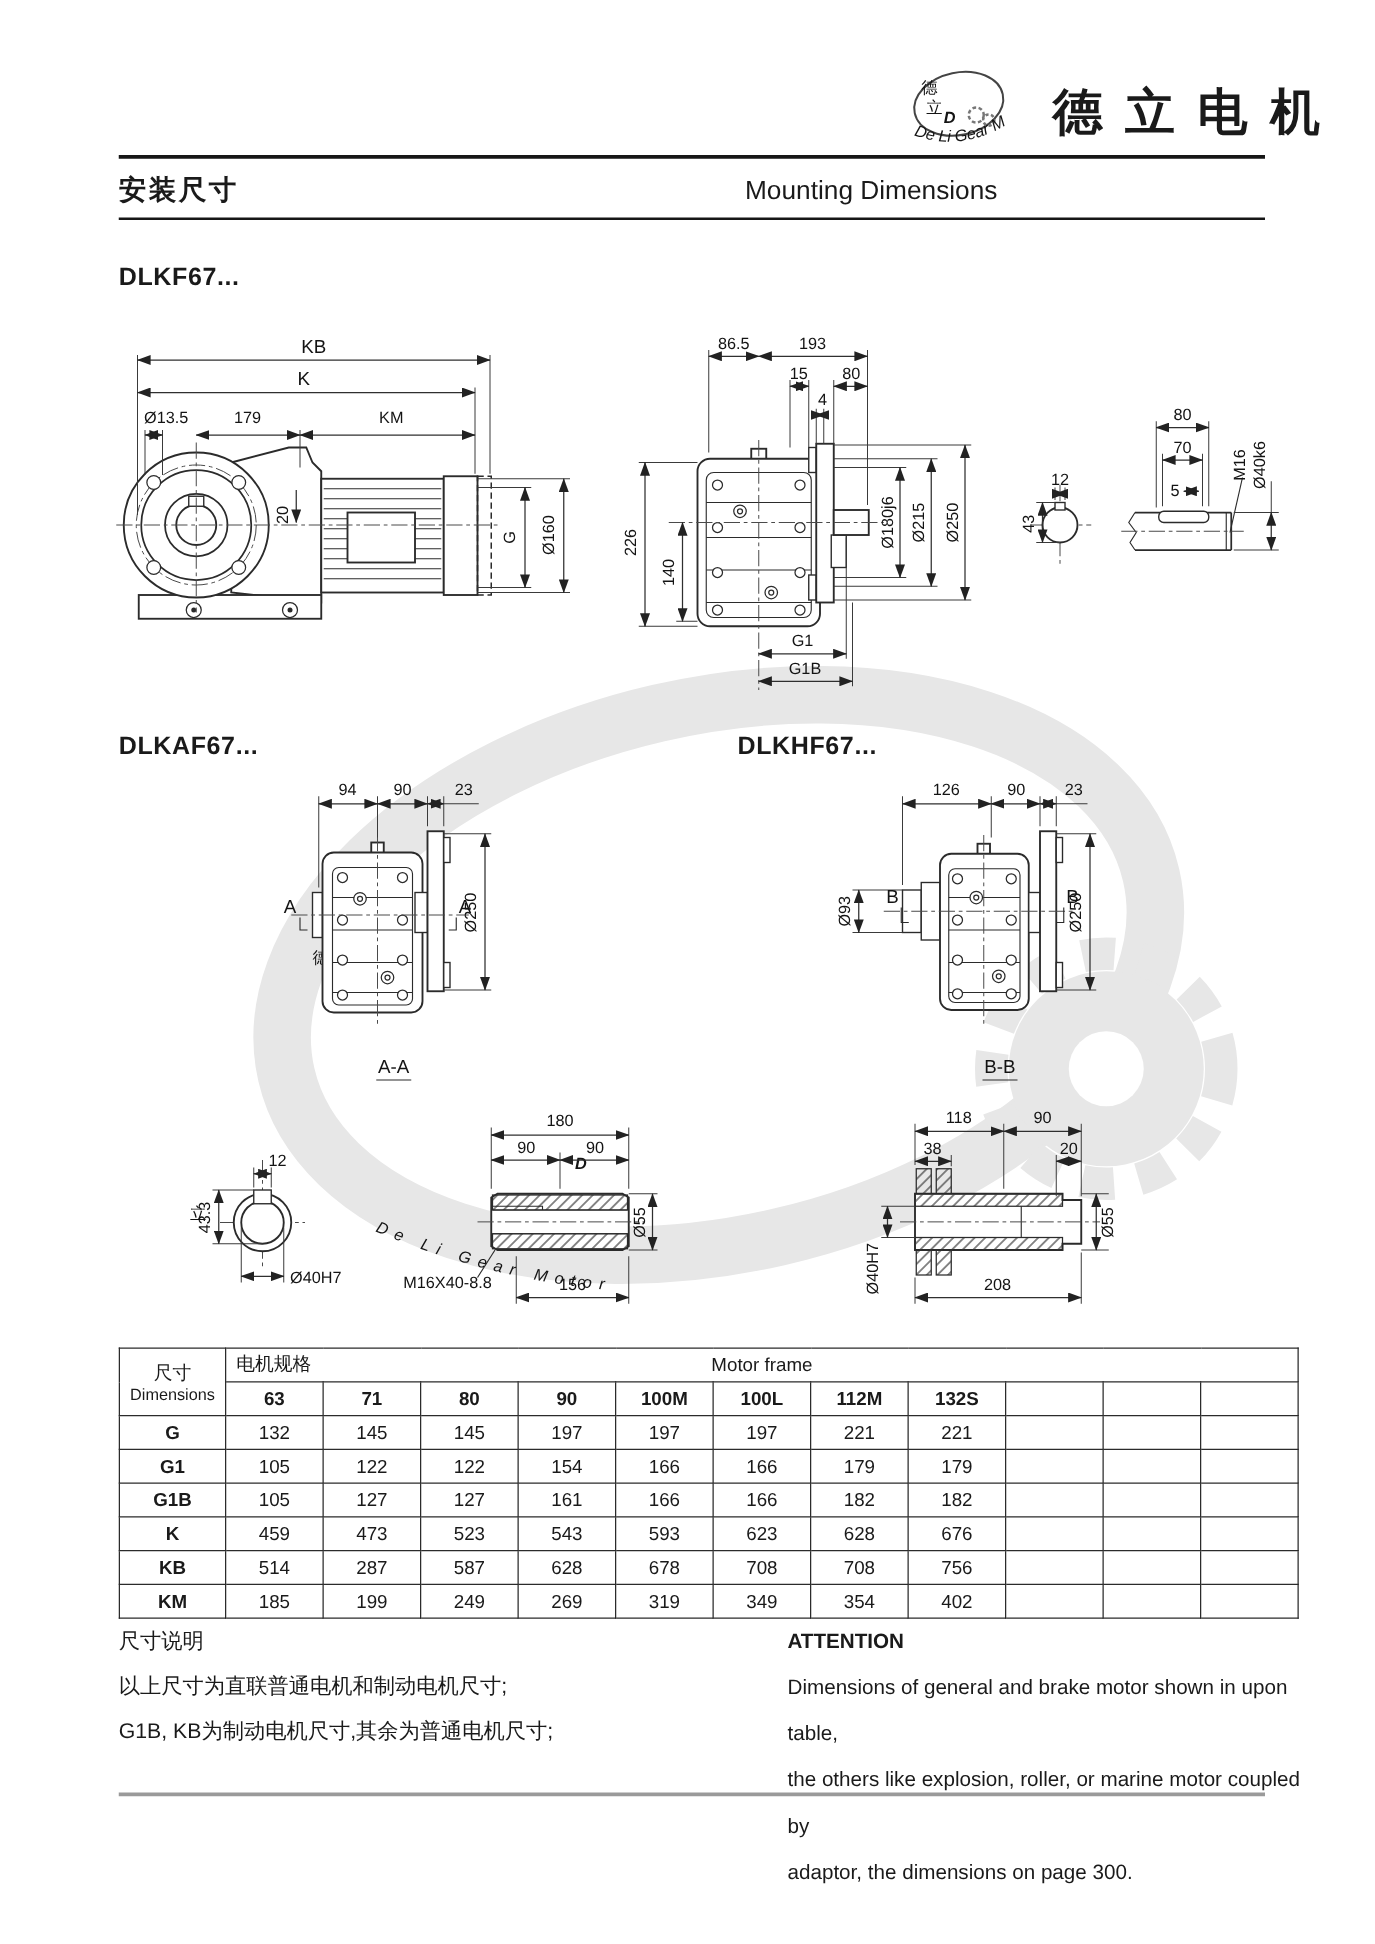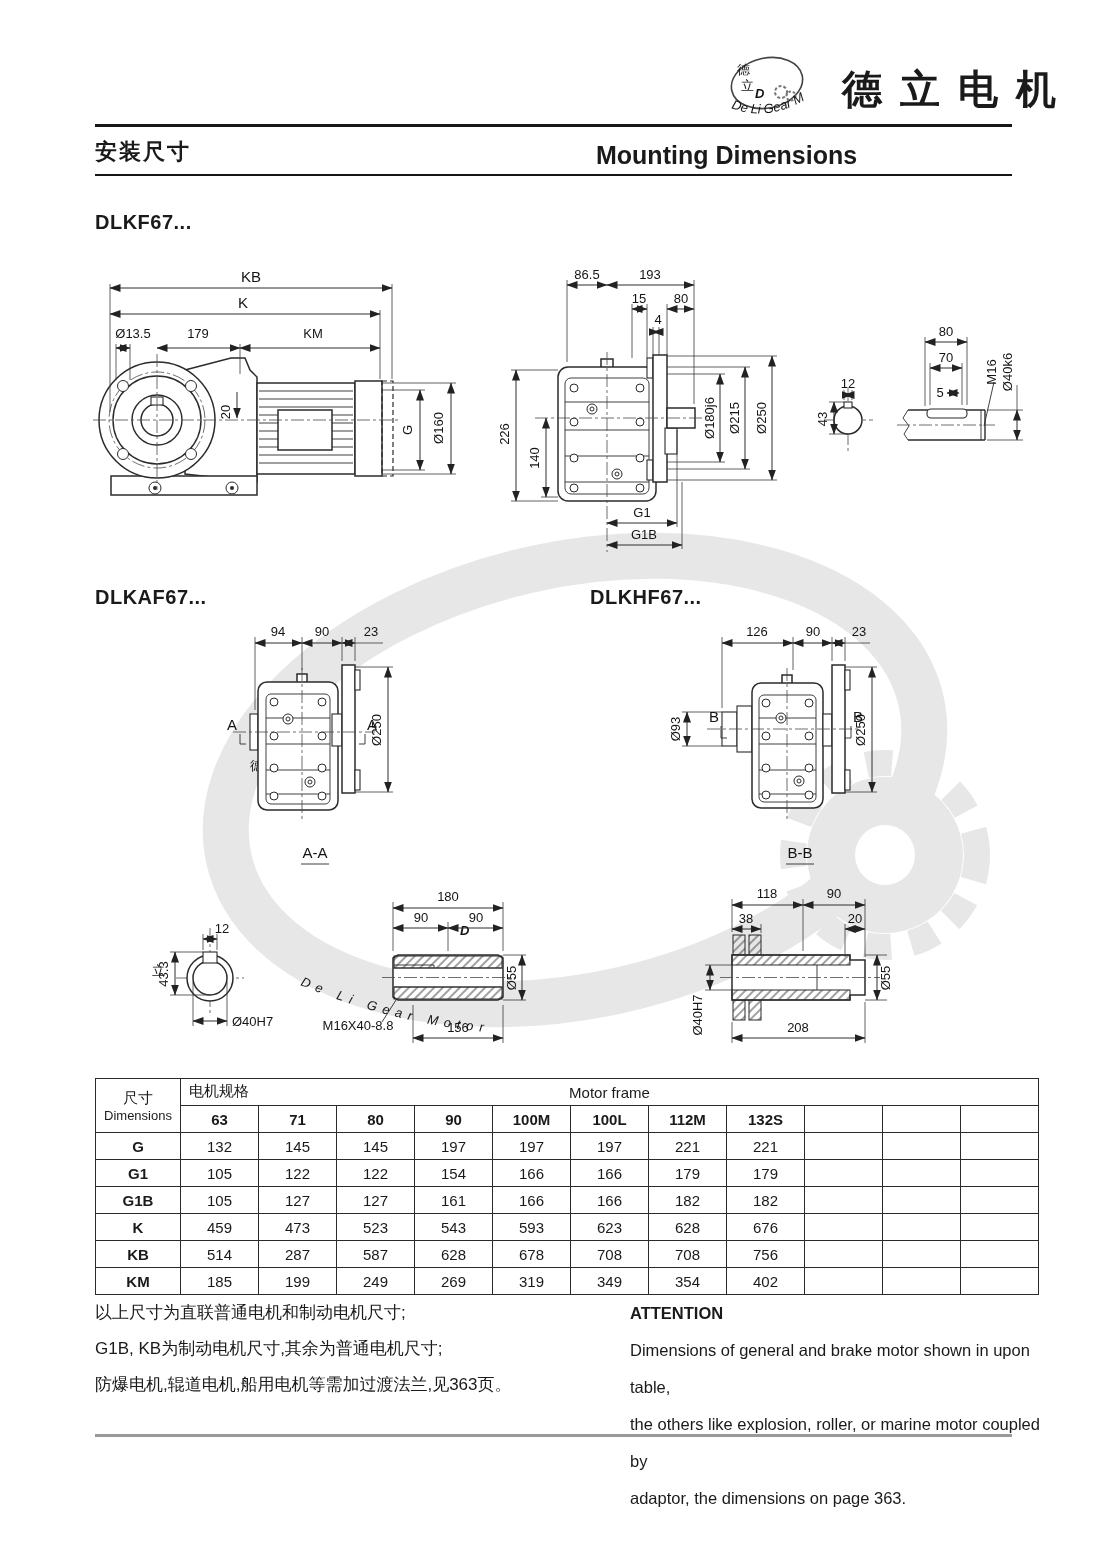--- a/index.html
+++ b/index.html
@@ -1,21 +1,21 @@
 <!DOCTYPE html>
 <html><head>
 <meta charset="utf-8">
 <style>
   html,body{margin:0;padding:0;background:#fff;}
   .page{position:relative;width:1100px;height:1555px;background:#fff;overflow:hidden;
         font-family:"Liberation Sans",sans-serif;color:#1a1a1a;}
   .abs{position:absolute;}
   .rule{background:#161616;}
   .title-cn{font-size:22px;font-weight:600;letter-spacing:2px;}
-  .title-en{font-size:25px;font-weight:bold;}
+  .title-en{font-size:21px;font-weight:normal;}
   .sec-h{font-size:20px;font-weight:bold;letter-spacing:0.5px;}
   .brand{font-size:40px;font-weight:bold;letter-spacing:18px;font-family:"DejaVu Serif",serif;}
   svg{overflow:visible;}
   svg text{font-family:"Liberation Sans",sans-serif;font-size:13px;fill:#141414;}
   text.cap{font-size:15px;}
   .ol{fill:none;stroke:#2b2b2b;stroke-width:1.4;}
   .wsh{fill:#fff;stroke:#2b2b2b;stroke-width:1.5;}
   .wsh2{fill:#fff;stroke:#2b2b2b;stroke-width:1.1;}
   .thin{fill:none;stroke:#2b2b2b;stroke-width:0.9;}
   .dim{stroke:#2f2f2f;stroke-width:1;fill:none;marker-start:url(#arr);marker-end:url(#arr);}
@@ -618,26 +618,26 @@
       <td>354</td>
       <td>402</td>
       <td></td>
       <td></td>
       <td></td>
     </tr>
   </tbody>
     </table>
 
   <div class="abs fg note" style="left:95px;top:1295px;width:520px">
+    <div>尺寸说明</div>
     <div>以上尺寸为直联普通电机和制动电机尺寸;</div>
     <div>G1B, KB为制动电机尺寸,其余为普通电机尺寸;</div>
-    <div>防爆电机,辊道电机,船用电机等需加过渡法兰,见363页。</div>
   </div>
   <div class="abs fg note-en" style="left:630px;top:1295px;width:410px">
     <div class="hd">ATTENTION</div>
     <div>Dimensions of general and brake motor shown in upon table,</div>
     <div>the others like explosion, roller, or marine motor coupled by</div>
-    <div>adaptor, the dimensions on page 363.</div>
+    <div>adaptor, the dimensions on page 300.</div>
   </div>
 
   <div class="abs fg" style="left:95px;top:1434px;width:917px;height:3px;background:#9a9a9a"></div>
 
 </div>
 
 </body></html>

